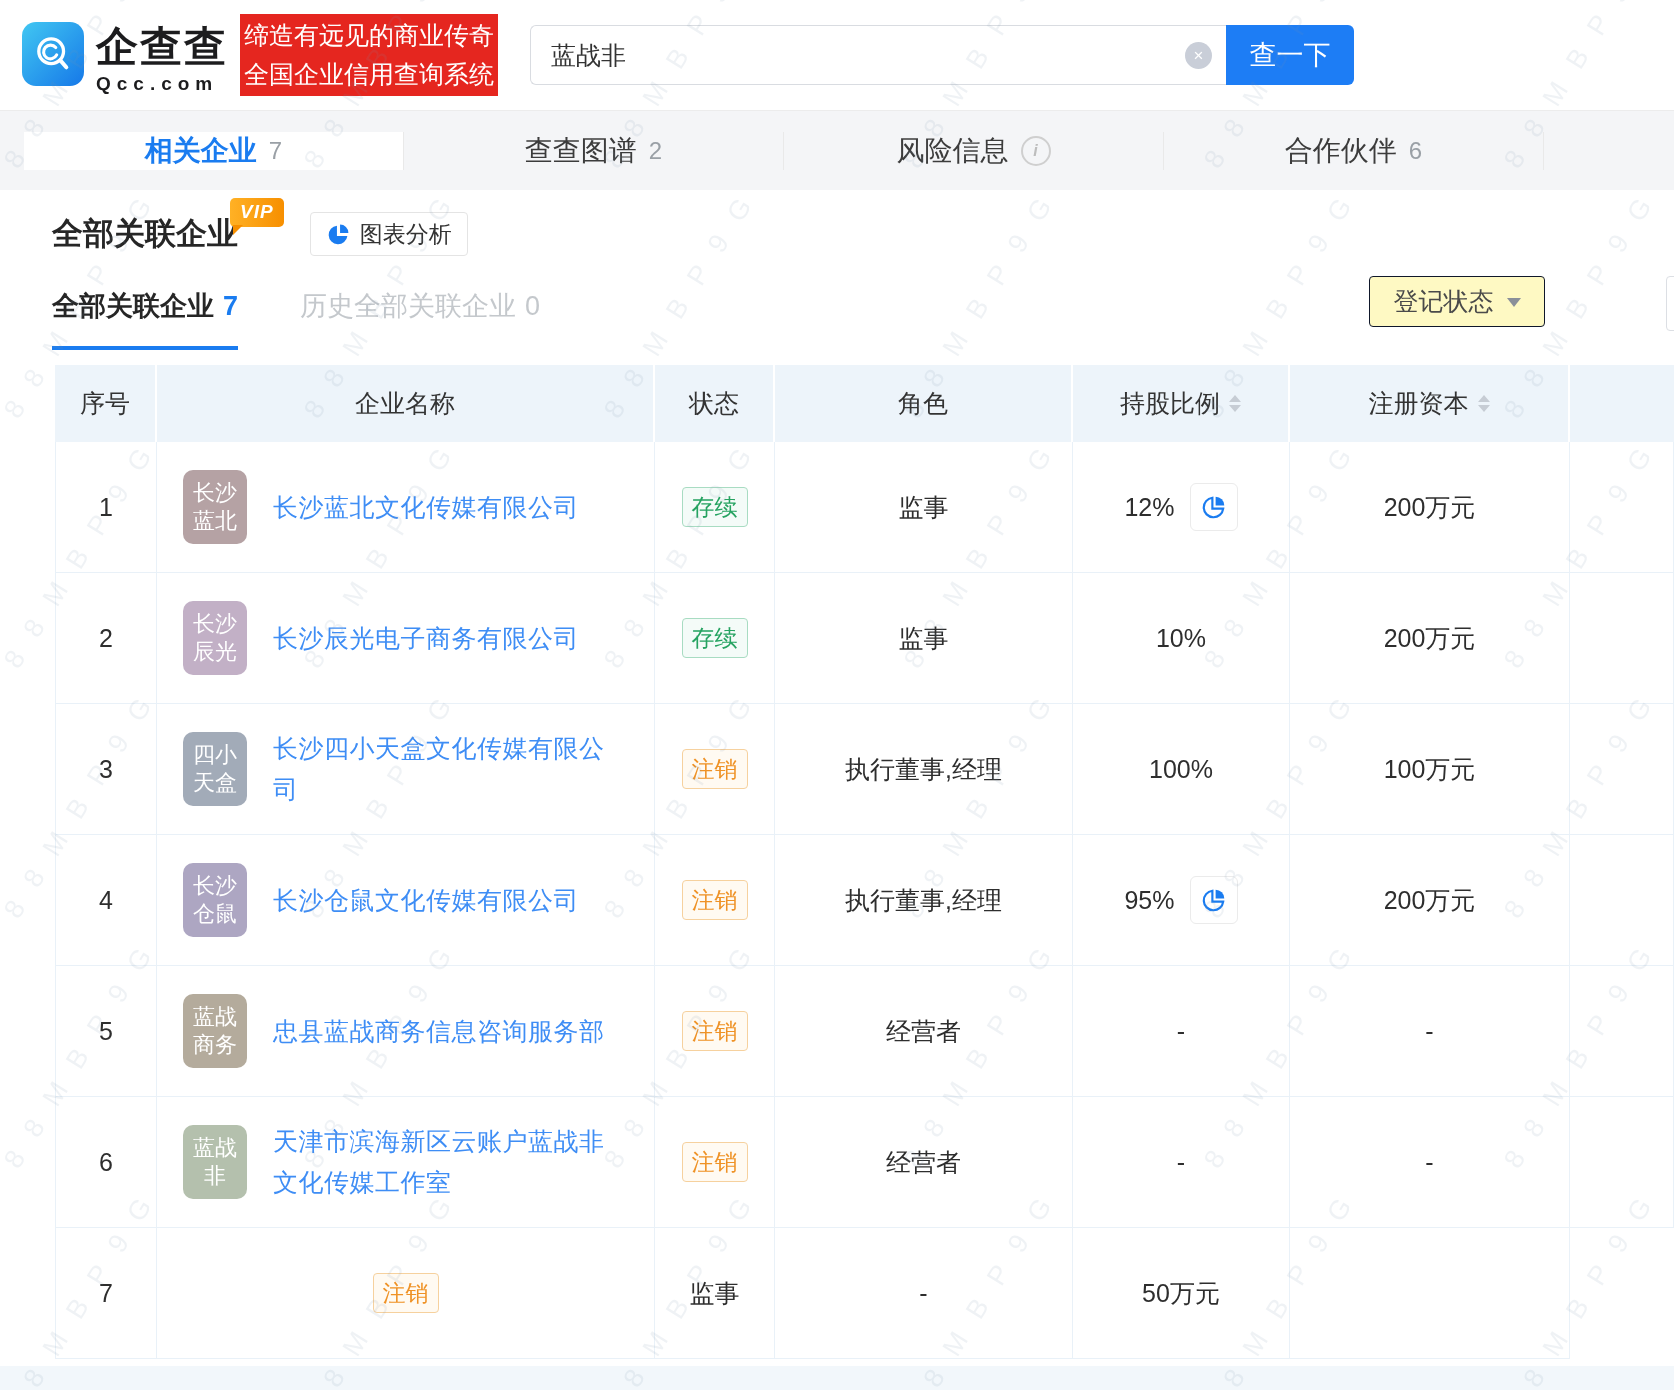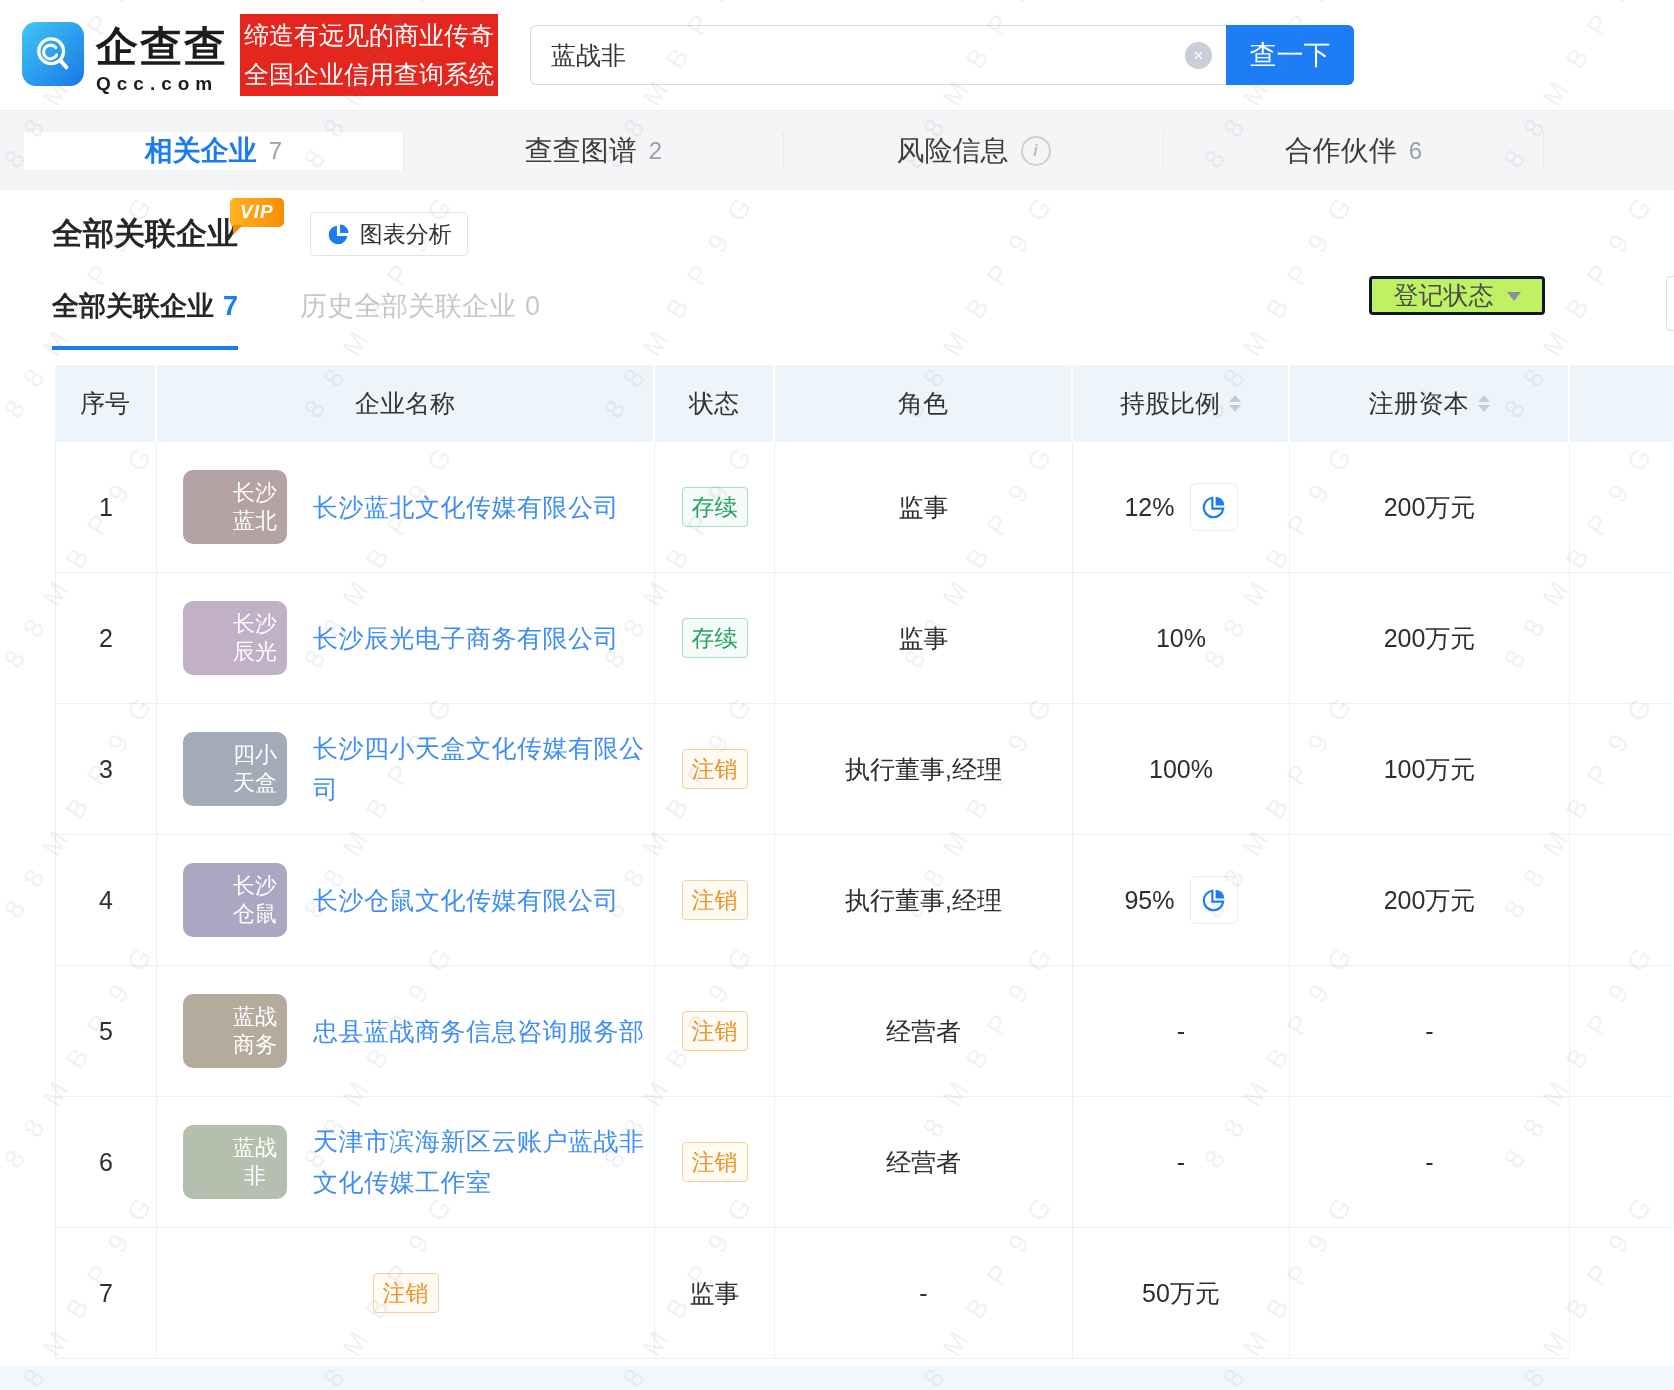--- a/index.html
+++ b/index.html
@@ -32,36 +32,36 @@
   .page-title{font-size:31px;font-weight:700;color:#262626;line-height:44px;}
   .vip-badge{background:linear-gradient(90deg,#ffb125,#f78f00);color:#fff;font-style:italic;font-weight:800;font-size:19px;padding:3px 10px 4px;border-radius:5px;margin-left:-8px;transform:translateY(-14px);position:relative;letter-spacing:1px;}
   .vip-badge:after{content:"";position:absolute;left:3px;bottom:-8px;border:5px solid transparent;border-top-color:#f78f00;border-left-color:#f78f00;}
   .chart-analysis-btn{margin-left:26px;height:42px;border:1px solid #e4e4e4;border-radius:4px;background:#fff;display:flex;align-items:center;padding:0 15px;font-size:23px;color:#333;gap:9px;cursor:pointer;}
 
   .subtab-row{position:relative;padding:26px 0 0 52px;display:flex;align-items:flex-end;}
   .subtab{font-size:27px;color:#262626;font-weight:700;padding-bottom:22px;border-bottom:4px solid #1a7cf0;cursor:pointer;}
   .subtab .count{color:#1a7cf0;margin-left:9px;}
   .subtab.inactive{color:#c4c8cc;font-weight:400;border-bottom:4px solid transparent;margin-left:62px;}
   .subtab.inactive .count{color:#c4c8cc;}
-  .filter-select{position:absolute;right:129px;top:14px;width:176px;height:39px;box-sizing:border-box;border:3px solid #0f172a;border-radius:4px;display:flex;align-items:center;justify-content:center;gap:13px;font-size:25px;color:#4a4a4a;background:#bef264;cursor:pointer;}
+  .filter-select{position:absolute;right:129px;top:14px;width:176px;height:51px;box-sizing:border-box;border:1px solid #0f172a;border-radius:4px;display:flex;align-items:center;justify-content:center;gap:13px;font-size:25px;color:#4a4a4a;background:#fef9c3;cursor:pointer;}
   .caret-down{width:0;height:0;border:7px solid transparent;border-top:9px solid #8a9099;margin-top:9px;}
   .filter-partial{position:absolute;right:-40px;top:14px;width:48px;height:55px;box-sizing:border-box;border:1px solid #dcdfe4;border-radius:4px;background:#fff;}
 
   
   .rel-table{margin:15px 0 0 55px;}
   .thead,.tr{display:grid;grid-template-columns:102px 498px 120px 298px 217px 280px minmax(104px,1fr);}
   .thead{background:#edf4fa;height:77px;}
   .th{display:flex;align-items:center;justify-content:center;font-size:25px;color:#333;border-right:2px solid #fff;}
   .th:last-child{border-right:none;}
   .tr{min-height:131px;}
   .td{display:flex;align-items:center;justify-content:center;font-size:25px;color:#2e2e2e;border-right:1px solid #e9f1f8;border-bottom:1px solid #e9f1f8;}
   .c-no{border-left:1px solid #e9f1f8;}
   .c-name{justify-content:flex-start;padding-left:26px;gap:26px;}
   .company-link{color:#3e8df5;max-width:336px;line-height:41px;letter-spacing:.5px;cursor:pointer;text-decoration:none;font-size:25px;}
-  .avatar{width:64px;height:74px;border-radius:10px;color:#fff;font-size:22px;display:flex;flex-direction:column;align-items:center;justify-content:center;line-height:28px;flex-shrink:0;padding-left:40px;}
+  .avatar{width:64px;height:74px;border-radius:10px;color:#fff;font-size:22px;display:flex;flex-direction:column;align-items:center;justify-content:center;line-height:28px;flex-shrink:0;}
   .badge{min-width:66px;height:40px;border-radius:4px;display:flex;align-items:center;justify-content:center;font-size:23px;padding:0 6px;box-sizing:border-box;}
   .badge.active{color:#26a361;border:1px solid #a8dcc2;background:#f4fbf8;}
   .badge.cancelled{color:#ef9226;border:1px solid #f6d19e;background:#fffaf2;}
   .pie-btn{width:46px;height:46px;border:1px solid #ebebeb;border-radius:6px;display:flex;align-items:center;justify-content:center;margin-left:15px;cursor:pointer;background:#fff;flex-shrink:0;}
   .sort{display:flex;flex-direction:column;margin-left:9px;gap:3px;}
   .sort i{width:0;height:0;border:6px solid transparent;display:block;}
   .sort .up{border-bottom:7px solid #c6ccd4;border-top:none;}
   .sort .down{border-top:7px solid #c6ccd4;border-bottom:none;}
   .footer-strip{position:absolute;left:0;right:0;bottom:0;height:24px;background:#f2f7fb;}
 

